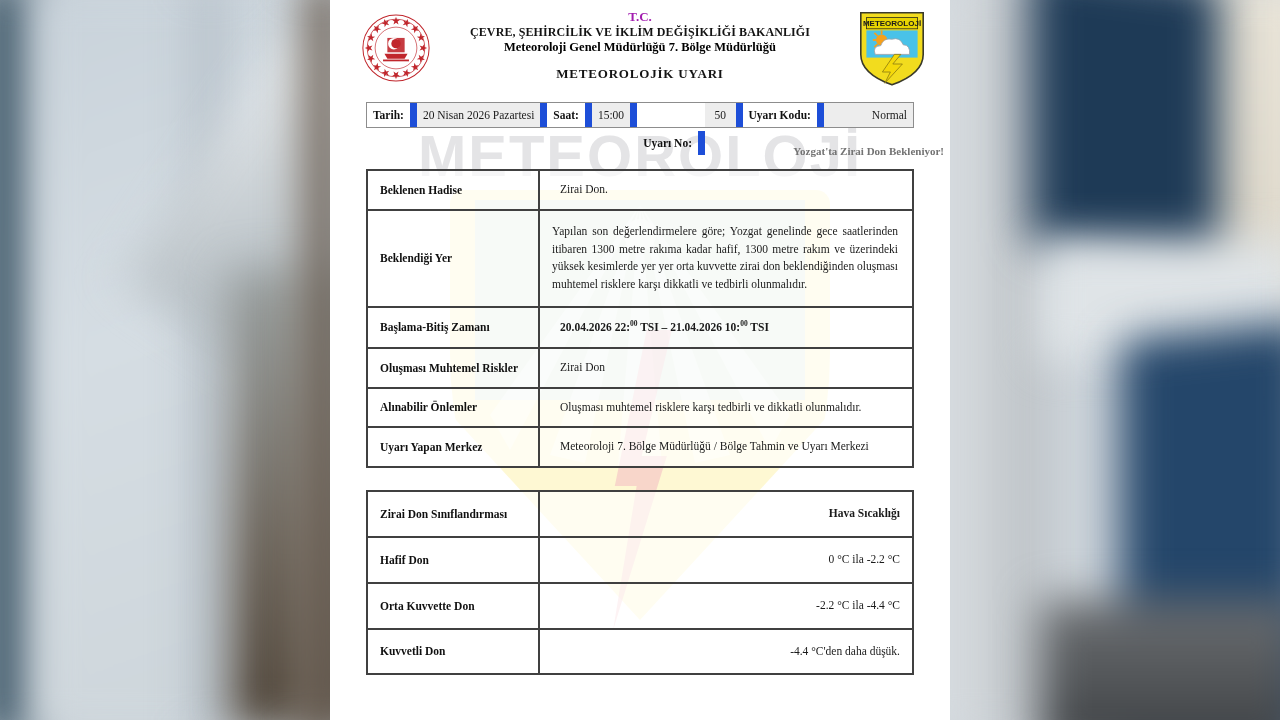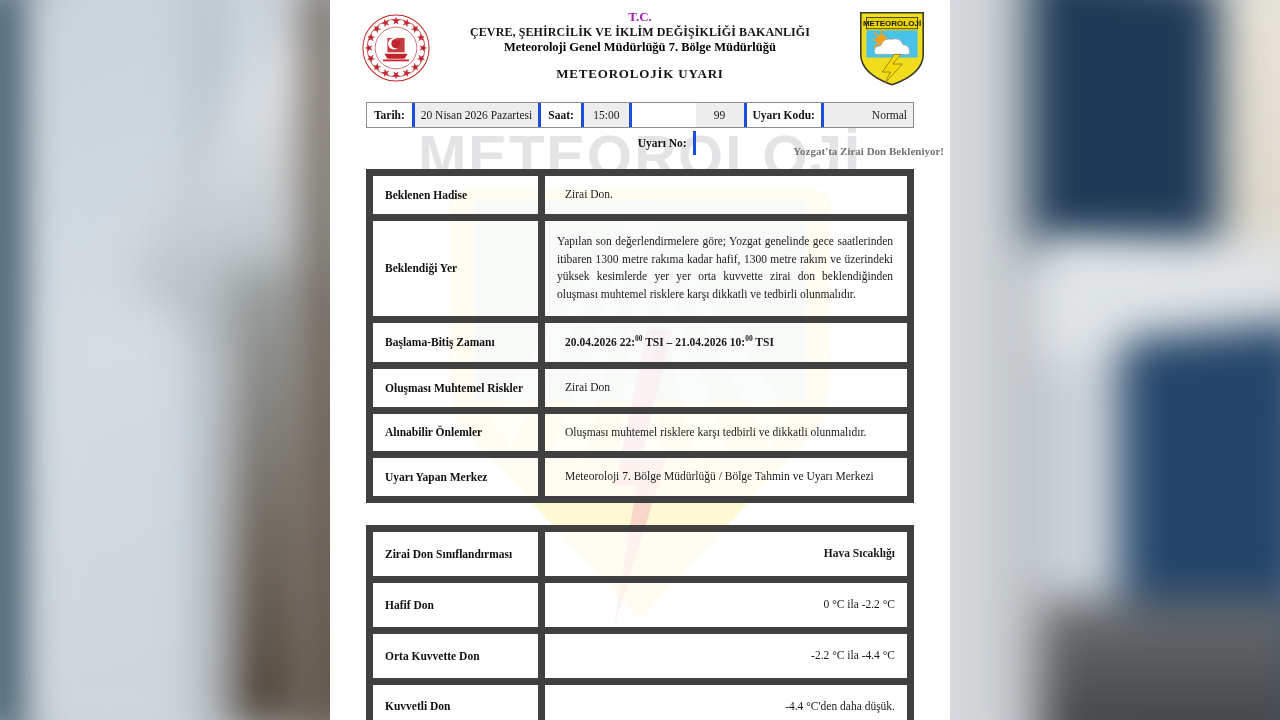--- a/index.html
+++ b/index.html
@@ -131,21 +131,21 @@
   
   .infobar {
     margin: 6px 30px 0 30px;
     border: 1px solid #8d8d8d;
     display: flex; height: 26px;
     background: rgba(255,255,255,.72);
     font-size: 11.5px;
   }
   .ib-cell {
     display: flex; align-items: center; justify-content: center;
-    border-right: 3px solid #1d4ed8; height: 100%;
+    border-right: 7px solid #1d4ed8; height: 100%;
     padding: 0 6px; white-space: nowrap;
   }
   .ib-cell:last-child { border-right: none; padding-left: 48px; }
   .ib-label { font-weight: 700; color: #111; }
   .ib-value { background: rgba(232,232,232,.80); color: #1a1a1a; }
   .w-tarih-l { width: 56px; }
   .w-tarih-v { width: 134px; }
   .w-saat-l  { width: 50px; }
   .w-saat-v  { width: 56px; }
   .w-no-l    { width: 68px; margin-top: 28px; }
@@ -159,21 +159,21 @@
     color: #737373; margin: 17px 0 12px 0;
   }
 
   
   .doc-table {
     margin: 0 30px; width: calc(100% - 60px);
     border-collapse: collapse;
     background: rgba(255,255,255,.68);
   }
   .doc-table td {
-    border: 7px solid #404040;
+    border: 2px solid #404040;
     vertical-align: middle;
   }
   .lbl-cell {
     width: 172px; padding: 10px 12px;
     font-weight: 700; font-size: 11.5px; color: #101010;
   }
   .val-cell {
     padding: 10px 20px; font-size: 11.5px; color: #1a1a1a;
     line-height: 1.55;
   }
@@ -281,21 +281,21 @@
         <div class="h-warn">METEOROLOJİK UYARI</div>
       </div>
     </div>
 
     <div class="infobar">
       <div class="ib-cell ib-label w-tarih-l">Tarih:</div>
       <div class="ib-cell ib-value w-tarih-v">20 Nisan 2026 Pazartesi</div>
       <div class="ib-cell ib-label w-saat-l">Saat:</div>
       <div class="ib-cell ib-value w-saat-v">15:00</div>
       <div class="ib-cell ib-label w-no-l">Uyarı No:</div>
-      <div class="ib-cell ib-value w-no-v">99</div>
+      <div class="ib-cell ib-value w-no-v">50</div>
       <div class="ib-cell ib-label w-kod-l">Uyarı Kodu:</div>
       <div class="ib-cell ib-value w-kod-v">Normal</div>
     </div>
 
     <div class="headline">Yozgat'ta Zirai Don Bekleniyor!</div>
 
     <table class="doc-table">
       <tbody>
         <tr>
           <td class="lbl-cell">Beklenen Hadise</td>

